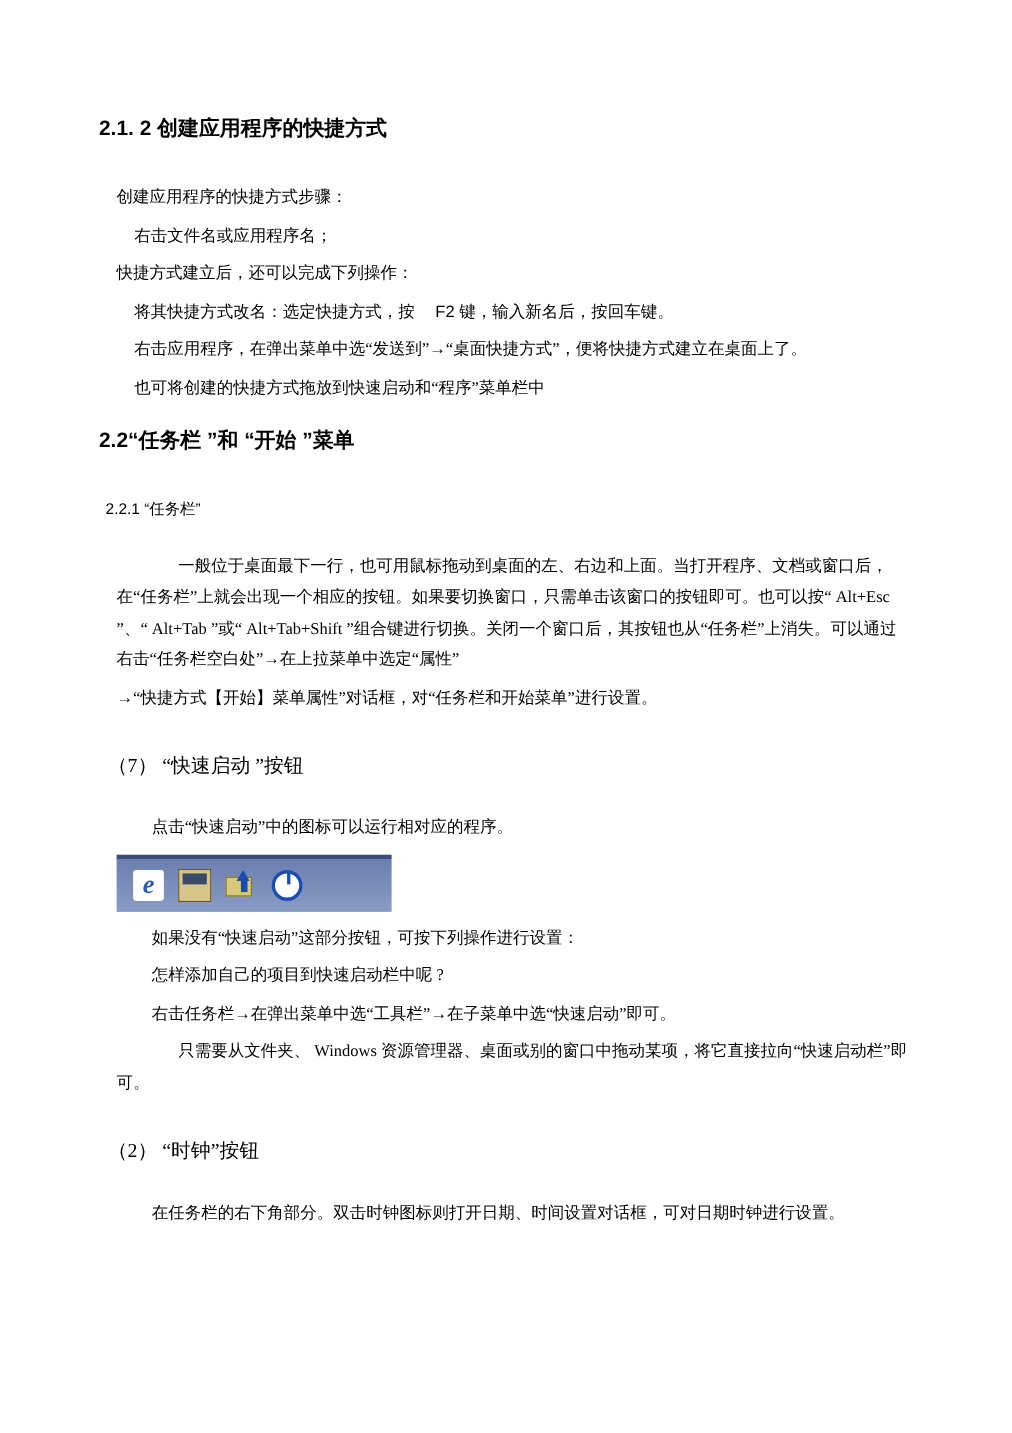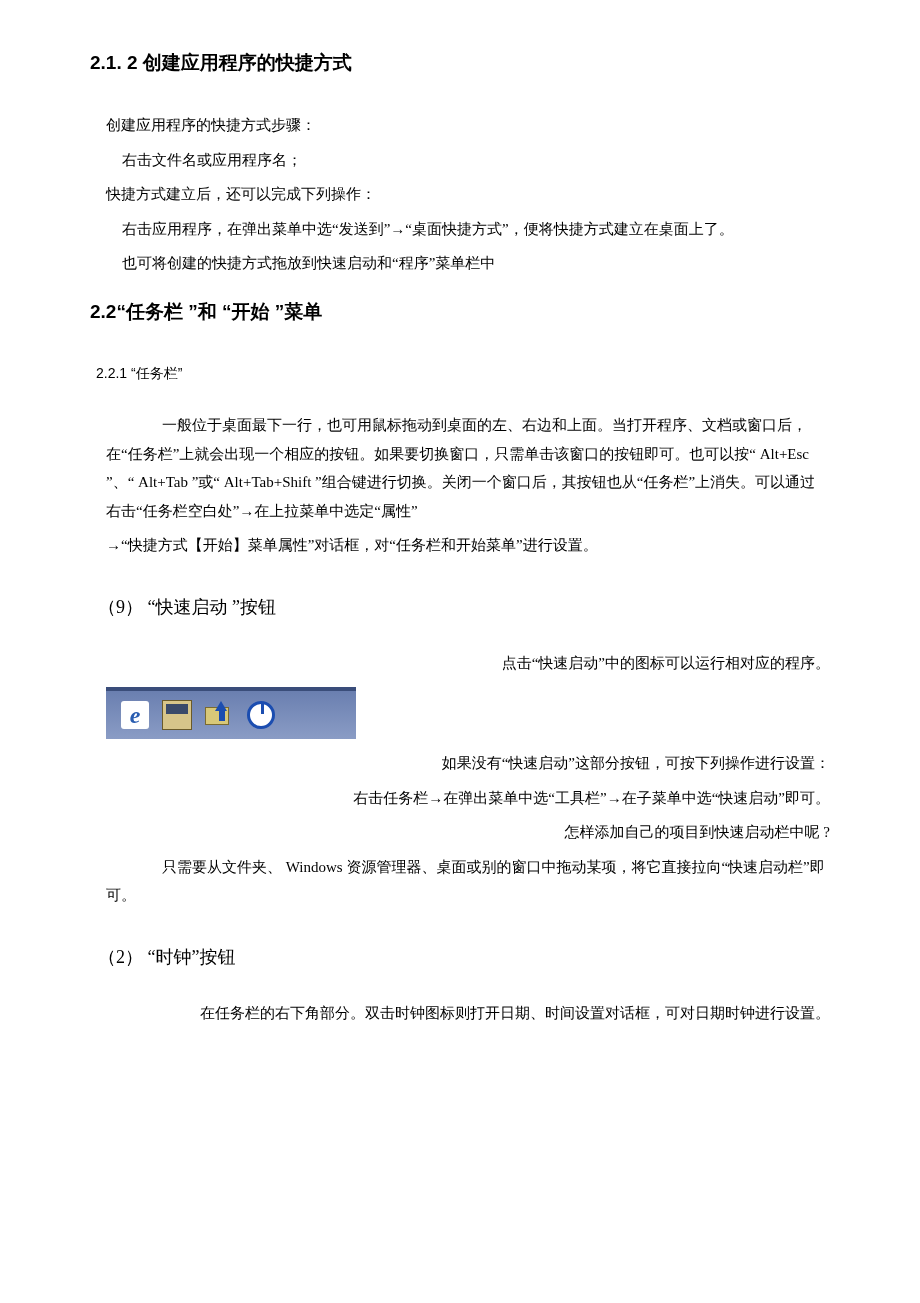--- a/index.html
+++ b/index.html
@@ -7,21 +7,21 @@
     background: #ffffff;
     font-family: "SimSun", "宋体", serif;
     color: #000;
     font-size: 15px;
     line-height: 1.9;
   }
   .page {
     width: 920px;
     min-height: 1303px;
     box-sizing: border-box;
-    padding: 45px 90px 60px 90px;
+    padding: 100px 90px 60px 90px;
     position: relative;
   }
   h2.sec {
     font-family: Arial, "Microsoft YaHei", sans-serif;
     font-weight: bold;
     font-size: 19px;
     margin: 0 0 30px 0;
   }
   h3.subsec {
     font-family: Arial, "Microsoft YaHei", sans-serif;
@@ -33,21 +33,21 @@
     font-family: "SimSun", serif;
     font-weight: normal;
     font-size: 18px;
     margin: 30px 0 25px 8px;
   }
   p {
     margin: 6px 0;
   }
   .indent0 { margin-left: 16px; }
   .indent1 { margin-left: 32px; }
-  .indent2 { margin-left: 48px; text-align: right; }
+  .indent2 { margin-left: 48px; }
   .first-indent { text-indent: 56px; }
   .kbd {
     font-family: Arial, sans-serif;
   }
   .quicklaunch {
     width: 250px;
     height: 52px;
     margin: 10px 0 10px 16px;
     background: linear-gradient(#6a7fb0, #8a9cc5);
     border-top: 4px solid #3a4d7a;
@@ -126,31 +126,35 @@
 </head>
 <body>
 
 <div class="page">
 
   <h2 class="sec">2.1. 2 创建应用程序的快捷方式</h2>
 
   <p class="indent0">创建应用程序的快捷方式步骤：</p>
   <p class="indent1">右击文件名或应用程序名；</p>
   <p class="indent0">快捷方式建立后，还可以完成下列操作：</p>
+  <p class="indent1">
+    <span>将其快捷方式改名：选定快捷方式，按</span>&nbsp;&nbsp;&nbsp;&nbsp;
+    <span class="kbd">F2 键，输入新名后，按回车键。</span>
+  </p>
   <p class="indent1">右击应用程序，在弹出菜单中选“发送到”→“桌面快捷方式”，便将快捷方式建立在桌面上了。</p>
   <p class="indent1">也可将创建的快捷方式拖放到快速启动和“程序”菜单栏中</p>
 
   <h2 class="sec" style="margin-top:16px">2.2“任务栏 ”和 “开始 ”菜单</h2>
 
   <h3 class="subsec">2.2.1 “任务栏”</h3>
 
   <p class="indent0 first-indent">一般位于桌面最下一行，也可用鼠标拖动到桌面的左、右边和上面。当打开程序、文档或窗口后，在“任务栏”上就会出现一个相应的按钮。如果要切换窗口，只需单击该窗口的按钮即可。也可以按“ Alt+Esc ”、“ Alt+Tab ”或“ Alt+Tab+Shift ”组合键进行切换。关闭一个窗口后，其按钮也从“任务栏”上消失。可以通过右击“任务栏空白处”→在上拉菜单中选定“属性”</p>
   <p class="indent0">→“快捷方式【开始】菜单属性”对话框，对“任务栏和开始菜单”进行设置。</p>
 
-  <h3 class="subsub">（9） “快速启动 ”按钮</h3>
+  <h3 class="subsub">（7） “快速启动 ”按钮</h3>
 
   <p class="indent2">点击“快速启动”中的图标可以运行相对应的程序。</p>
 
   <div class="quicklaunch">
     <div class="ql-icon">
         <div class="ie-e">e</div>
       </div>
     <div class="ql-icon">
         <div class="desk-ic"></div>
       </div>
@@ -160,21 +164,21 @@
           <div class="oe-arrow"></div>
           <div class="oe-arrow2"></div>
         </div>
     </div>
     <div class="ql-icon">
         <div class="power-ic"></div>
       </div>
   </div>
 
   <p class="indent2">如果没有“快速启动”这部分按钮，可按下列操作进行设置：</p>
+  <p class="indent2">怎样添加自己的项目到快速启动栏中呢 ?</p>
   <p class="indent2">右击任务栏→在弹出菜单中选“工具栏”→在子菜单中选“快速启动”即可。</p>
-  <p class="indent2">怎样添加自己的项目到快速启动栏中呢 ?</p>
   <p class="indent0 first-indent">只需要从文件夹、 Windows 资源管理器、桌面或别的窗口中拖动某项，将它直接拉向“快速启动栏”即可。</p>
 
   <h3 class="subsub">（2） “时钟”按钮</h3>
 
   <p class="indent2">在任务栏的右下角部分。双击时钟图标则打开日期、时间设置对话框，可对日期时钟进行设置。</p>
 
 </div>
 
 </body></html>

